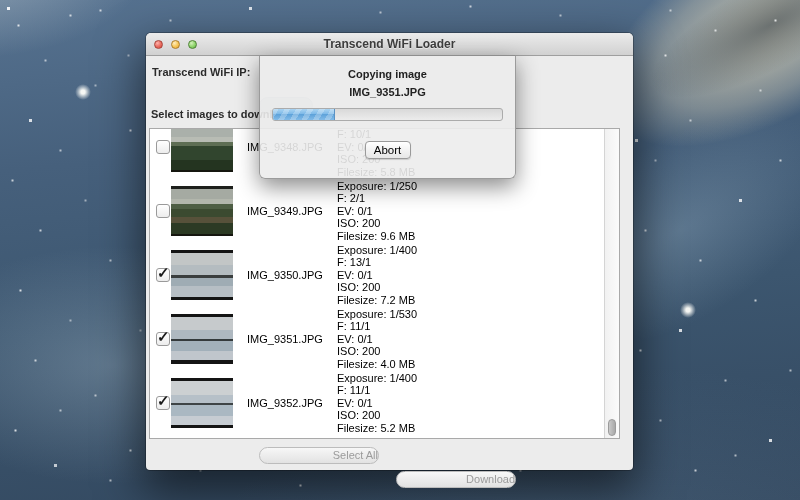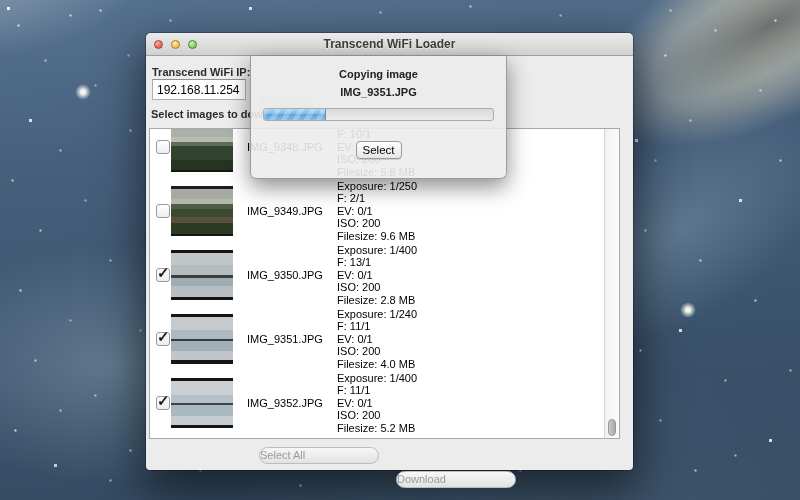--- a/index.html
+++ b/index.html
@@ -111,26 +111,26 @@
   .exif div { min-height:12.6px; }
 
   .scrollbar { position:absolute; top:0; right:0; width:15px; height:100%;
     background:linear-gradient(90deg,#f1f1f1,#fbfbfb); border-left:1px solid #d4d4d4; }
   .scroll-thumb { position:absolute; left:3px; top:290px; width:8px; height:17px;
     border-radius:4px; background:linear-gradient(90deg,#c9c9c9,#a9a9a9); border:1px solid #9b9b9b; }
 
   
   .btn { position:absolute; top:414px; height:17px; width:120px; border-radius:9px;
     background:linear-gradient(180deg,#f7f7f7,#e2e2e2); border:1px solid #bcbcbc;
-    font-size:11px; color:#9b9b9b; text-align:left; line-height:15px; }
+    font-size:11px; color:#9b9b9b; text-align:right; line-height:15px; }
   .btn.select-all { left:113px; }
   .btn.download { left:250px;margin-top:24px; }
 
   
-  .sheet { position:absolute; left:104px; top:22px; width:257px; height:124px;
+  .sheet { position:absolute; left:113px; top:22px; width:257px; height:124px;
     background:rgba(236,236,236,0.9); border:1px solid #9b9b9b; border-top:1px solid #8e8e8e;
     border-radius:0 0 6px 6px; box-shadow:0 8px 22px rgba(0,0,0,.45);padding-left:12px; }
   .sheet-title { position:absolute; top:12px; left:0; right:0; text-align:center;
     font-size:11px; font-weight:bold; color:#222; }
   .sheet-file { position:absolute; top:30px; left:0; right:0; text-align:center;
     font-size:11px; font-weight:bold; color:#222; }
   .progress-track { position:absolute; left:12px; right:12px; top:52px; height:13px;
     background:linear-gradient(180deg,#d9d9d9,#ececec); border:1px solid #ababab; border-radius:3px; overflow:hidden; }
   .progress-fill { height:100%; width:27%;
     background:repeating-linear-gradient(120deg, rgba(255,255,255,.25) 0 5px, rgba(255,255,255,0) 5px 10px),
@@ -159,21 +159,20 @@
   <div class="titlebar">
     <div class="lights">
       <div class="light red"></div>
       <div class="light yellow"></div>
       <div class="light green"></div>
     </div>
     <div class="title">Transcend WiFi Loader</div>
   </div>
 
   <div class="label ip-label">Transcend WiFi IP:</div>
-  <input class="ip-field" value="192.168.11.254" style="">
   <div class="ghost-reload"></div>
 
   <div class="label select-label">Select images to download:</div>
 
   <div class="list">
     <div class="rows">
 
       <div class="row">
         <div class="checkbox">
           
@@ -208,32 +207,32 @@
         <div class="checkbox checked">
           <span class="mark">✓</span>
         </div>
         <div class="thumb thumb-lake-1"></div>
         <div class="fname">IMG_9350.JPG</div>
         <div class="exif">
           <div>Exposure: 1/400</div>
           <div>F: 13/1</div>
           <div>EV: 0/1</div>
           <div>ISO: 200</div>
-          <div>Filesize: 2.8 MB</div>
+          <div>Filesize: 7.2 MB</div>
         </div>
       </div>
 
       <div class="row">
         <div class="checkbox checked">
           <span class="mark">✓</span>
         </div>
         <div class="thumb thumb-lake-2"></div>
         <div class="fname">IMG_9351.JPG</div>
         <div class="exif">
-          <div>Exposure: 1/240</div>
+          <div>Exposure: 1/530</div>
           <div>F: 11/1</div>
           <div>EV: 0/1</div>
           <div>ISO: 200</div>
           <div>Filesize: 4.0 MB</div>
         </div>
       </div>
 
       <div class="row">
         <div class="checkbox checked">
           <span class="mark">✓</span>
@@ -257,16 +256,16 @@
 
   <div class="btn select-all">Select All</div>
   <div class="btn download">Download</div>
 
   <div class="sheet">
     <div class="sheet-title">Copying image</div>
     <div class="sheet-file">IMG_9351.JPG</div>
     <div class="progress-track">
       <div class="progress-fill" style="width: 27%;"></div>
     </div>
-    <div class="abort-btn">Select</div>
+    <div class="abort-btn">Abort</div>
   </div>
 
 </div>
 
 </body></html>

